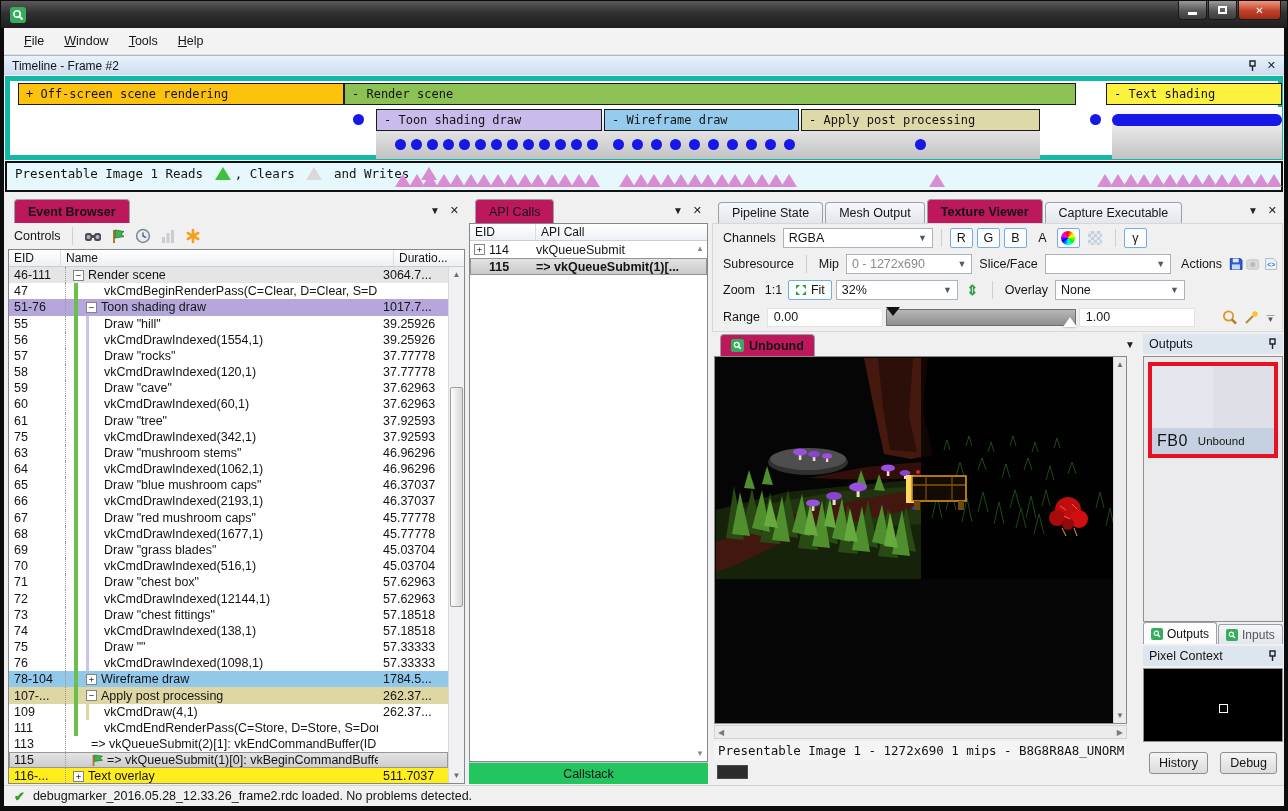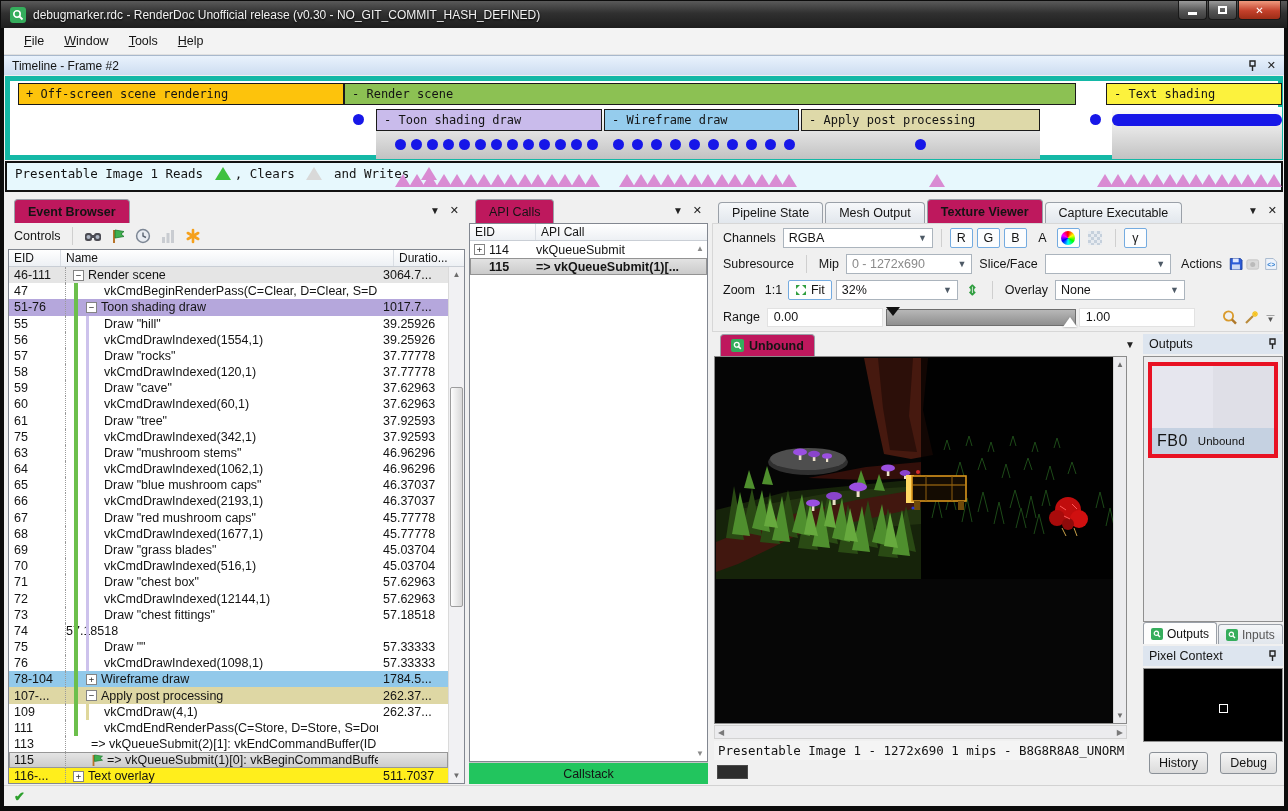--- a/index.html
+++ b/index.html
@@ -156,21 +156,20 @@
 </head>
 <body>
 
 <div id="titlebar">
   <span id="app-icon">
     <svg width="12" height="12" viewBox="0 0 12 12">
         <circle cx="5" cy="5" r="3.2" fill="none" stroke="#fff" stroke-width="1.6"></circle>
         <line x1="7.5" y1="7.5" x2="10.5" y2="10.5" stroke="#fff" stroke-width="1.8"></line>
       </svg>
   </span>
-  <span id="title-text">debugmarker.rdc - RenderDoc Unofficial release (v0.30 - NO_GIT_COMMIT_HASH_DEFINED)</span>
   <div id="win-btns">
     <div class="wbtn">
         <span class="glyph-min"></span>
       </div>
     <div class="wbtn">
         <span class="glyph-max"></span>
       </div>
     <div class="wbtn close">✕</div>
   </div>
 </div>
@@ -552,20 +551,23 @@
           <div class="nm" style="padding-left: 43px;">
             <span>Draw "chest fittings"</span>
           </div>
           <div class="dur">57.18518</div>
         </div>
         <div class="erow">
           <div class="eid">74</div>
           <span class="gl gl-green"></span>
           <span class="gl gl-purple"></span>
           <span class="gl gl-dot"></span>
+          <div class="nm" style="padding-left: 43px;">
+            <span>vkCmdDrawIndexed(138,1)</span>
+          </div>
           <div class="dur">57.18518</div>
         </div>
         <div class="erow">
           <div class="eid">75</div>
           <span class="gl gl-green"></span>
           <span class="gl gl-purple"></span>
           <span class="gl gl-dot"></span>
           <div class="nm" style="padding-left: 43px;">
             <span>Draw ""</span>
           </div>
@@ -1035,13 +1037,14 @@
     <div id="pc-box">
         <div id="pc-sq"></div>
       </div>
     <div class="btn" style="left:6px;top:418px">History</div>
     <div class="btn" style="right:6px;top:418px">Debug</div>
   </div>
 </div>
 
 <div id="statusbar">
   <span id="check-icon">✔</span>
+  <span>debugmarker_2016.05.28_12.33.26_frame2.rdc loaded. No problems detected.</span>
 </div>
 
 </body></html>

